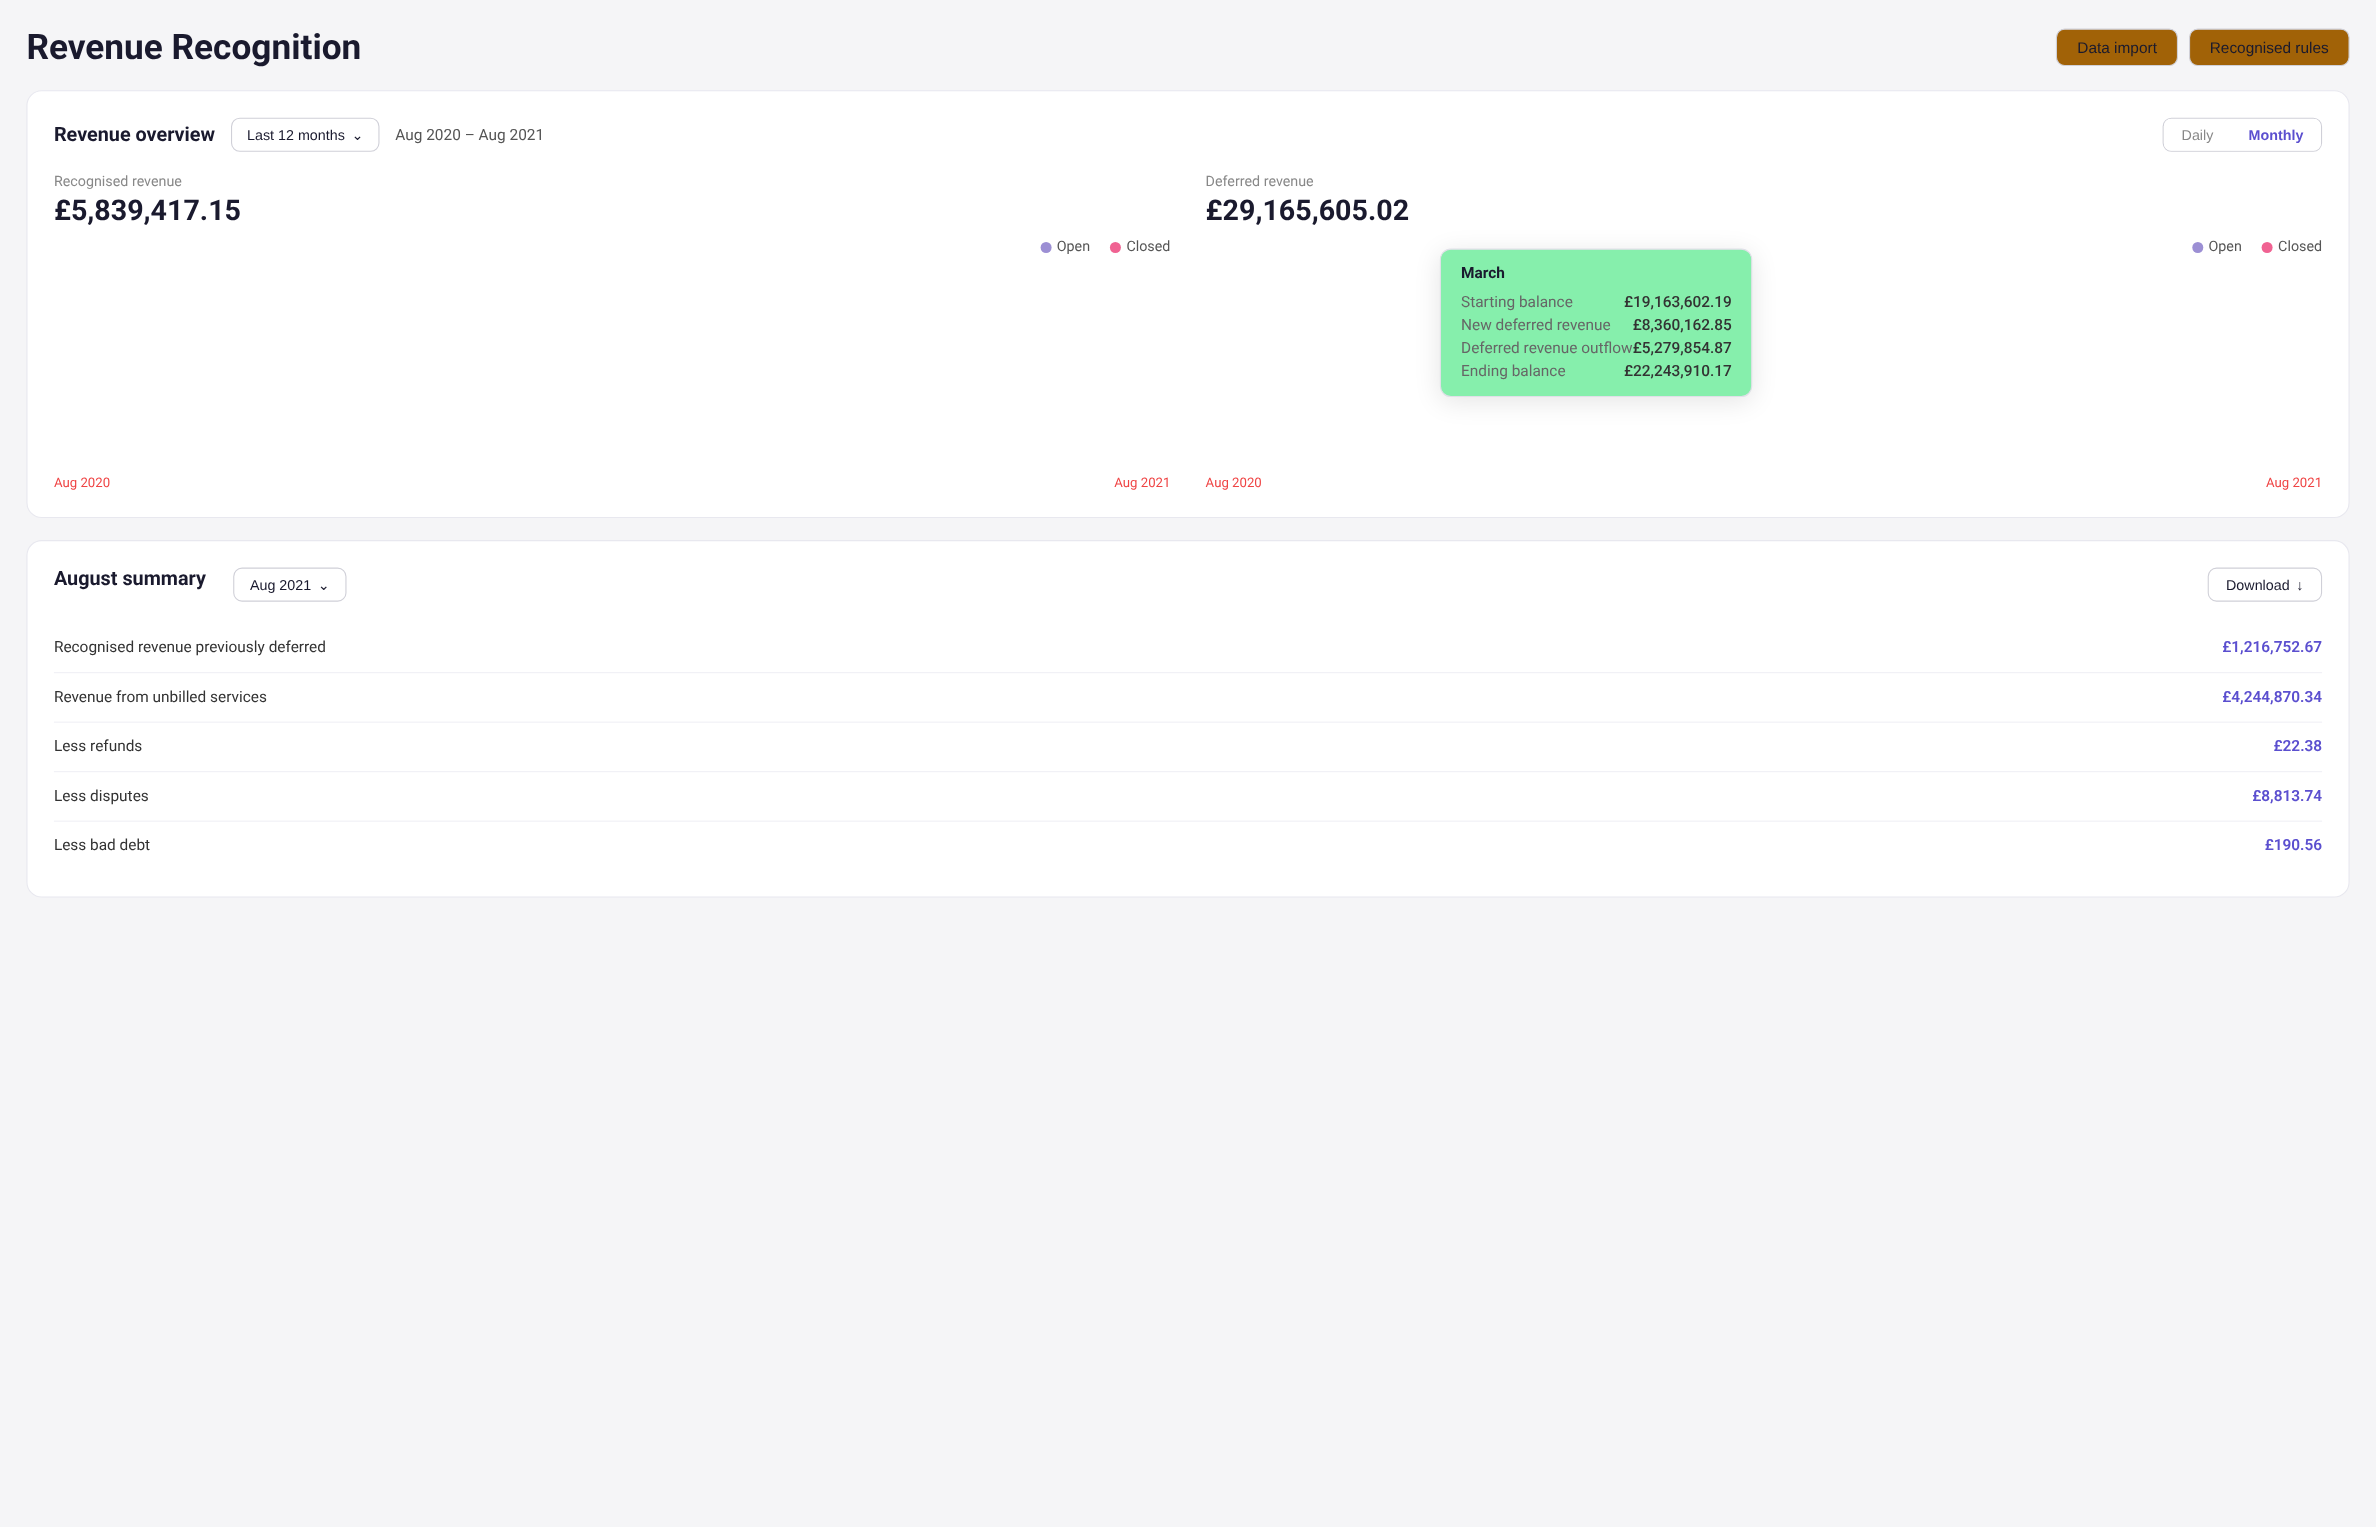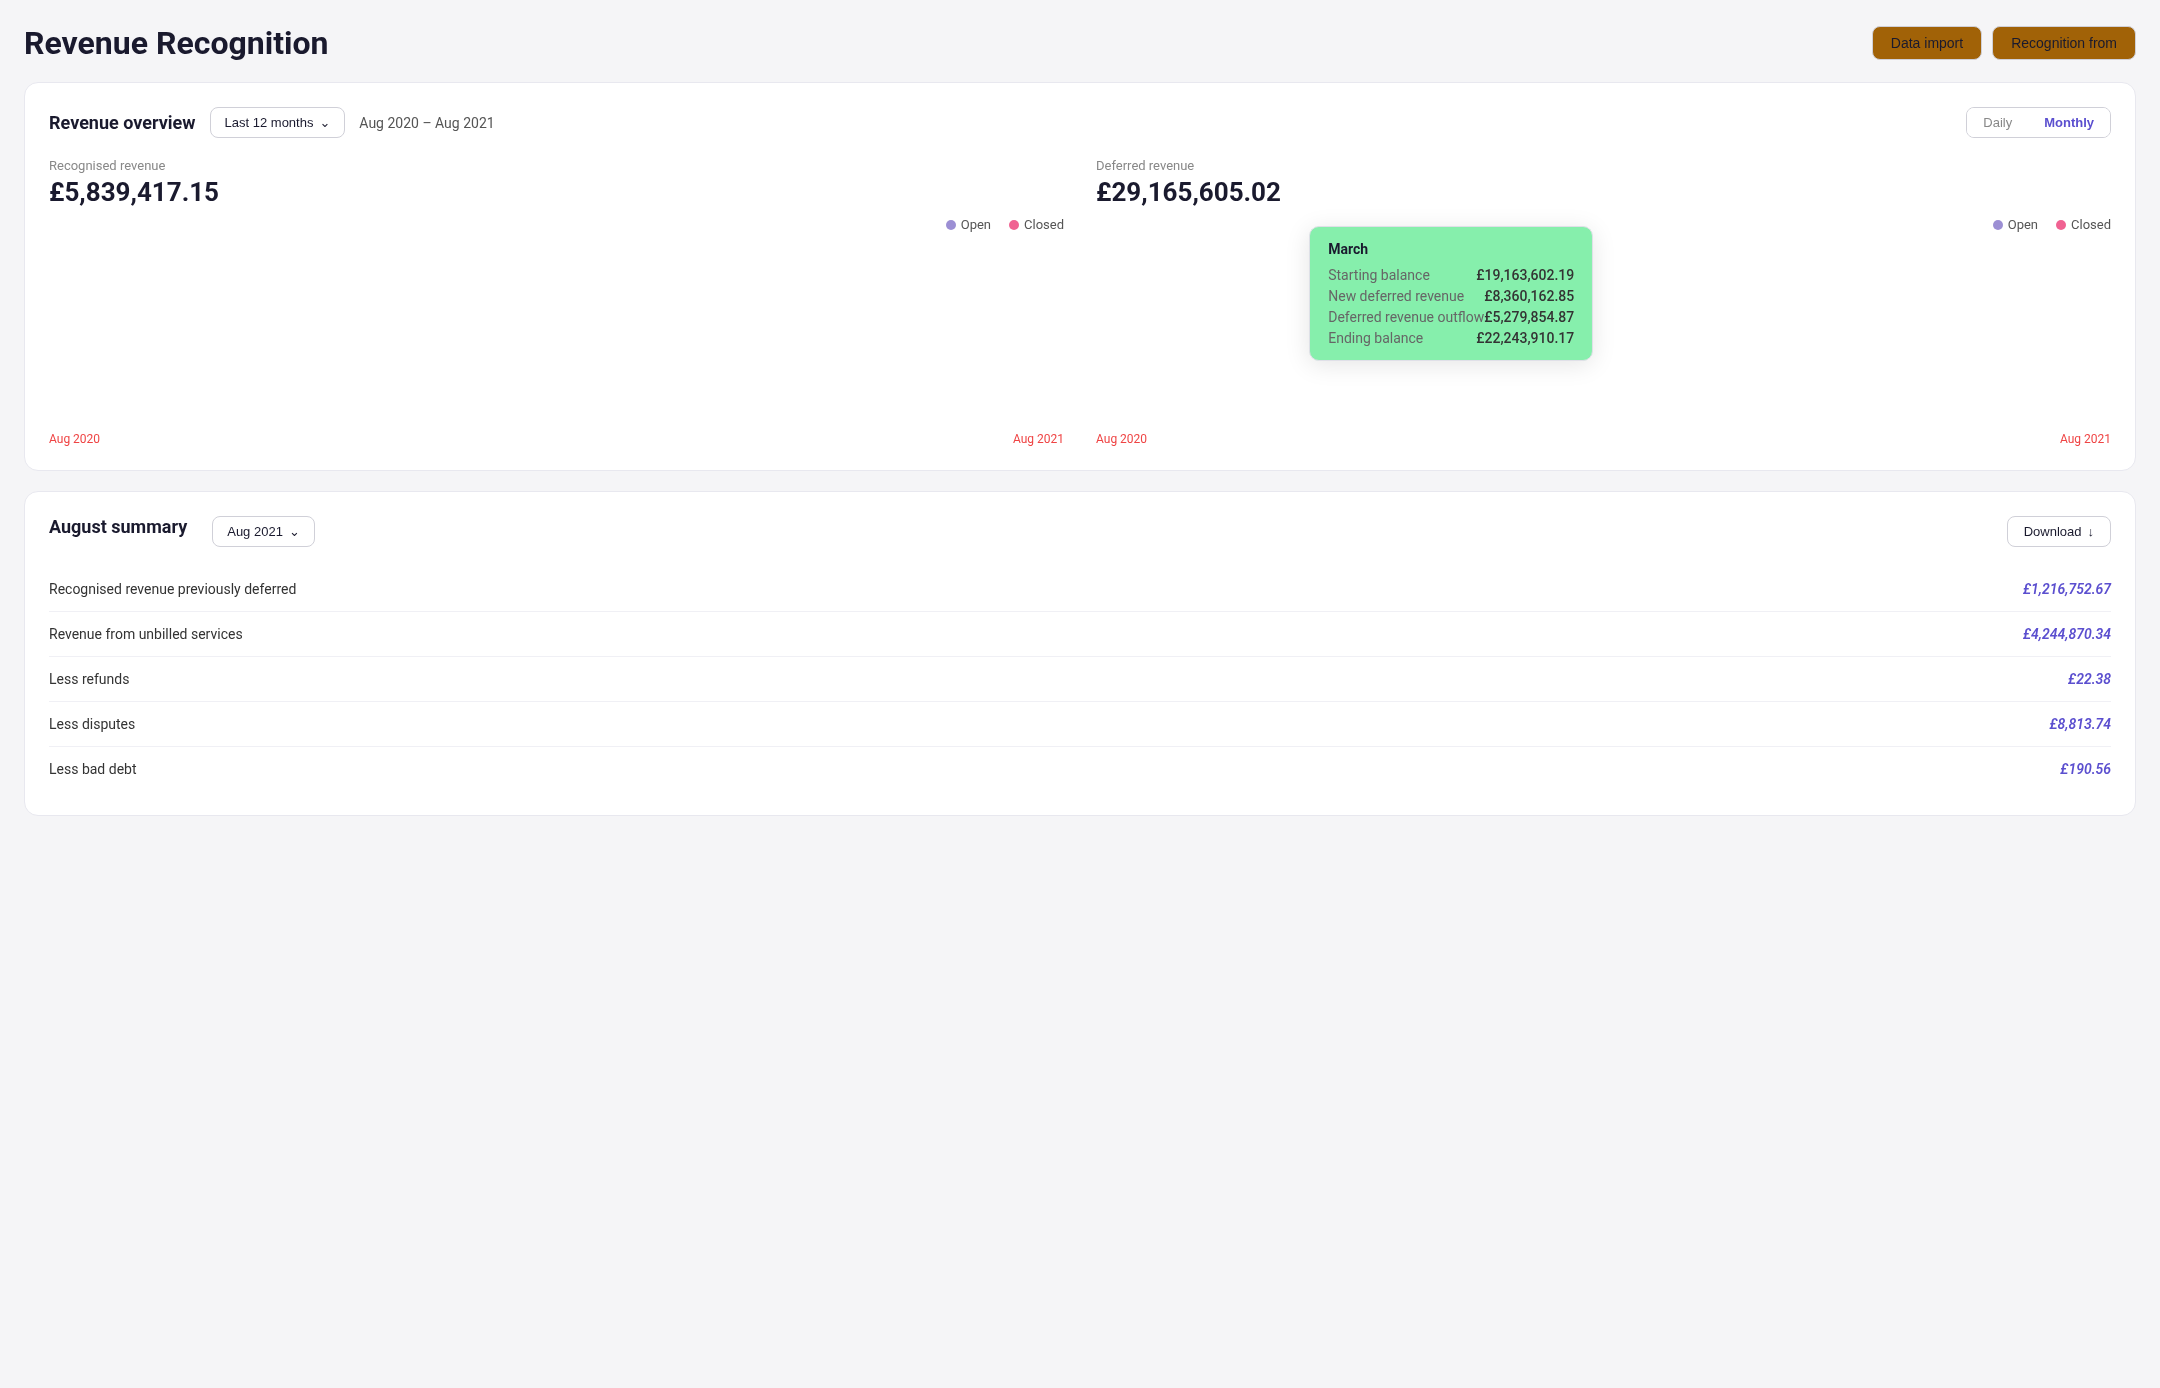--- a/index.html
+++ b/index.html
@@ -220,31 +220,30 @@
       padding: 14px 0;
       border-bottom: 1px solid #f0f0f5;
       font-size: 14px;
       color: #333;
     }
     .summary-row:last-child { border-bottom: none; }
     .summary-amount {
       font-size: 14px;
       font-weight: 600;
       color: #5b4fcf;
-      font-style: italic;
     }
   </style>
 </head>
 <body>
 
 <div class="page-header">
   <h1 class="page-title">Revenue Recognition</h1>
   <div class="header-buttons">
     <button class="header-btn">Data import</button>
-    <button class="header-btn">Recognition from</button>
+    <button class="header-btn">Recognised rules</button>
   </div>
 </div>
 
 <div class="card">
   <div class="revenue-overview-header">
     <div class="revenue-overview-left">
       <span class="section-title">Revenue overview</span>
       <button class="dropdown-btn">
         <span>Last 12 months</span>
         <span>⌄</span>

